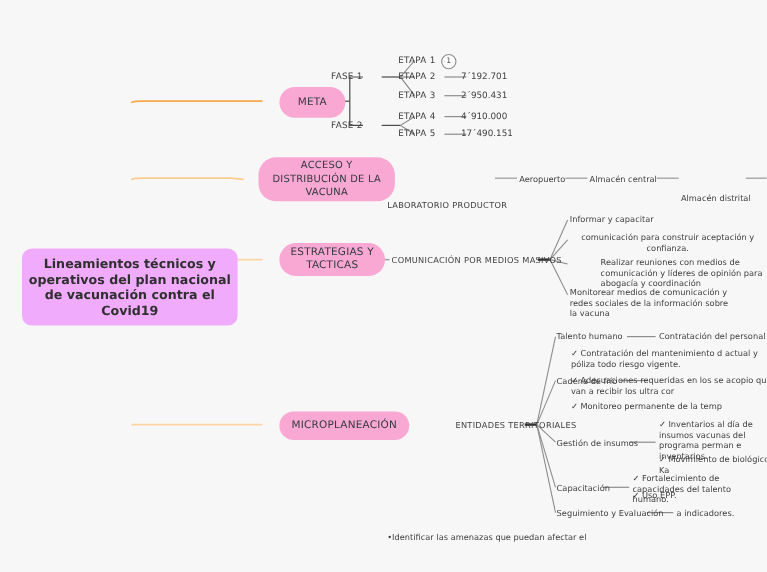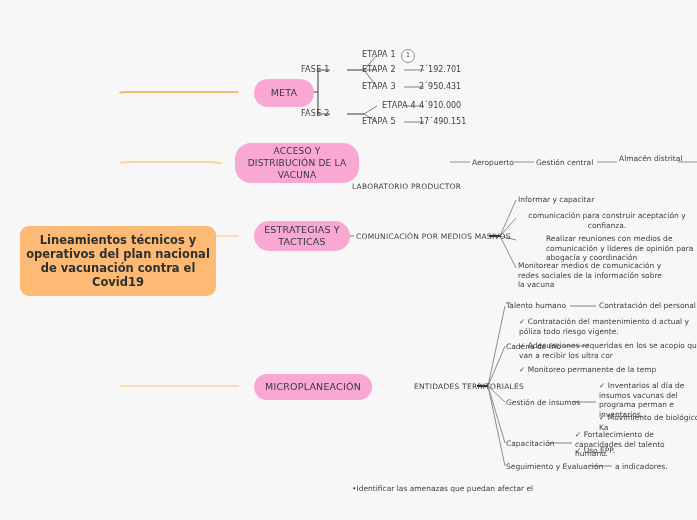--- a/index.html
+++ b/index.html
@@ -32,21 +32,21 @@
   .node {
     position: absolute;
     box-sizing: border-box;
   }
   
   .root-node {
     left: 20px;
     top: 226px;
     width: 196px;
     height: 70px;
-    background: #fdba74;
+    background: #f0abfc;
     border-radius: 9px;
     display: flex;
     align-items: center;
     justify-content: center;
     text-align: center;
     font-weight: bold;
     font-size: 11.5px;
     line-height: 14px;
     color: #2f2f2f;
     padding: 2px 6px;
@@ -192,34 +192,34 @@
 
   <div class="lbl caps" style="left:362px; top:50px;">ETAPA 1</div>
   <div class="collapsed-badge" style="left:401px; top:49px;">1</div>
 
   <div class="lbl caps" style="left:362px; top:65px;">ETAPA 2</div>
   <div class="lbl" style="left:419px; top:65px;">7´192.701</div>
 
   <div class="lbl caps" style="left:362px; top:82px;">ETAPA 3</div>
   <div class="lbl" style="left:419px; top:82px;">2´950.431</div>
 
-  <div class="lbl caps" style="left:382px; top:101px;">ETAPA 4</div>
+  <div class="lbl caps" style="left:362px; top:101px;">ETAPA 4</div>
   <div class="lbl" style="left:419px; top:101px;">4´910.000</div>
 
   <div class="lbl caps" style="left:362px; top:117px;">ETAPA 5</div>
   <div class="lbl" style="left:419px; top:117px;">17´490.151</div>
 
   <div class="node pill" id="n-acceso">
     <span>ACCESO Y DISTRIBUCIÓN DE LA VACUNA</span>
   </div>
 
   <div class="lbl small caps" style="left:352px; top:158px;margin-top:24px;">LABORATORIO PRODUCTOR</div>
   <div class="lbl small" style="left:472px; top:158px;">Aeropuerto</div>
-  <div class="lbl small" style="left:536px; top:158px;">Gestión central</div>
-  <div class="lbl small" style="left:619px; top:154px;">Almacén distrital</div>
+  <div class="lbl small" style="left:536px; top:158px;">Almacén central</div>
+  <div class="lbl small" style="left:619px; top:176px;">Almacén distrital</div>
 
   <div class="node pill" id="n-estr">
     <span>ESTRATEGIAS Y TACTICAS</span>
   </div>
 
   <div class="lbl small caps" style="left:356px; top:232px;">COMUNICACIÓN POR MEDIOS MASIVOS</div>
 
   <div class="lbl small wrap" style="left:518px; top:195px; width:178px;">Informar y capacitar</div>
   <div class="lbl small wrap" style="left:518px; top:211px; width:178px;text-align:center;">comunicación para construir aceptación y confianza.</div>
   <div class="lbl small wrap" style="left:546px; top:234px; width:180px;">Realizar reuniones con medios de comunicación y líderes de opinión para abogacía y coordinación</div>

